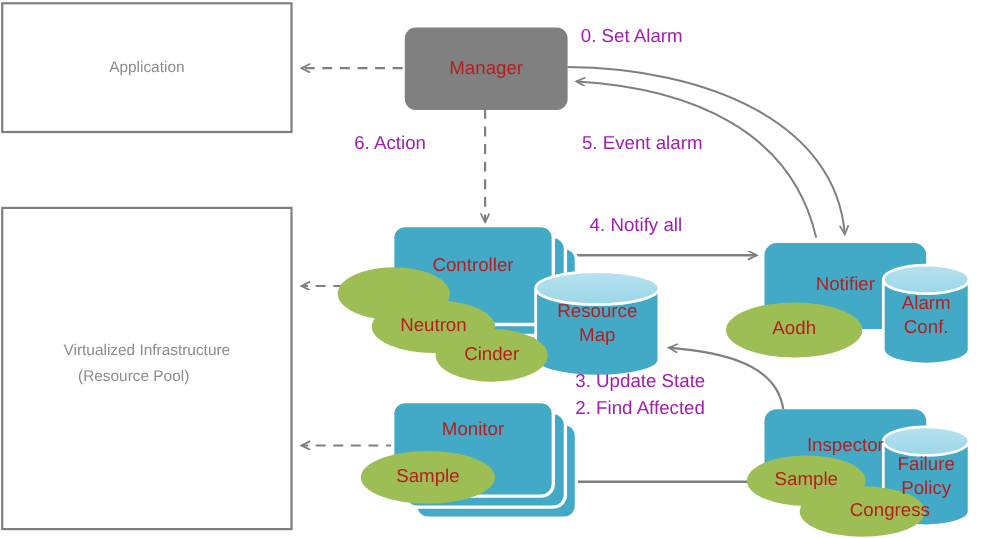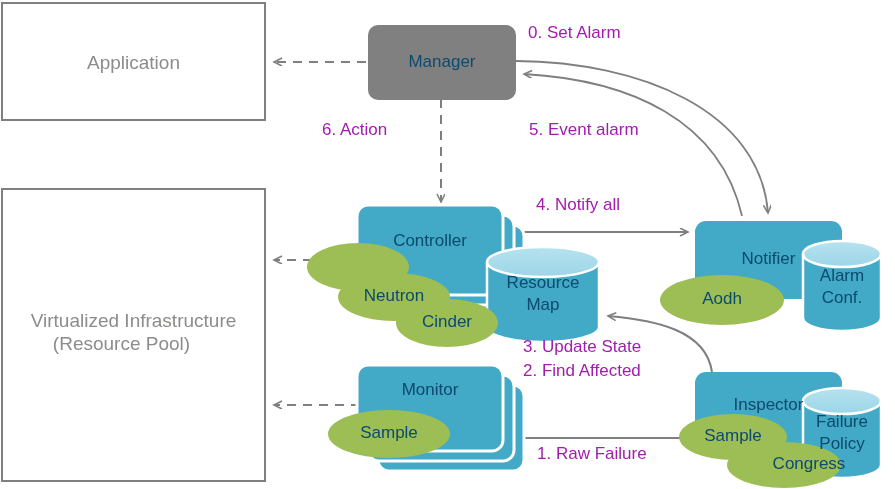--- a/index.html
+++ b/index.html
@@ -1,21 +1,21 @@
 <!DOCTYPE html>
 <html><head>
 <meta charset="utf-8">
 <style>
   html,body{margin:0;padding:0;background:#ffffff;}
   body{font-family:"Liberation Sans", sans-serif;}
   #stage{position:relative;width:895px;height:489px;background:#ffffff;overflow:hidden;}
   #stage svg{position:absolute;left:0;top:0;width:895px;height:489px;}
   .lbl{position:absolute;color:#a21caf;font-size:17px;white-space:nowrap;}
-  .boxlabel{position:absolute;color:#0c4a6e;font-size:17px;white-space:nowrap;text-align:center;}
-  .plainlabel{position:absolute;color:#8c8c8a;font-size:19px;white-space:nowrap;text-align:center;}
+  .boxlabel{position:absolute;color:#b91c1c;font-size:17px;white-space:nowrap;text-align:center;}
+  .plainlabel{position:absolute;color:#8c8c8a;font-size:14px;white-space:nowrap;text-align:center;}
 </style>
 </head>
 <body>
 
 <div id="stage">
 
   <svg viewBox="0 0 895 489">
     <defs>
       <marker id="arrOpen" markerWidth="12" markerHeight="12" refX="9" refY="4" orient="auto" markerUnits="userSpaceOnUse">
         <path d="M1,0 L9,4 L1,8" fill="none" stroke="#7f7f7f" stroke-width="1.6"></path>
@@ -119,15 +119,14 @@
   <div class="boxlabel" style="left:328px;top:423px;width:122px;">Sample</div>
   <div class="boxlabel" style="left:679px;top:426px;width:108px;">Sample</div>
   <div class="boxlabel" style="left:752px;top:454px;width:114px;">Congress</div>
 
   <div class="lbl" style="left:528px;top:23px;">0. Set Alarm</div>
   <div class="lbl" style="left:529px;top:120px;">5. Event alarm</div>
   <div class="lbl" style="left:322px;top:120px;">6. Action</div>
   <div class="lbl" style="left:536px;top:195px;">4. Notify all</div>
   <div class="lbl" style="left:523px;top:337px;">3. Update State</div>
   <div class="lbl" style="left:523px;top:361px;">2. Find Affected</div>
-  <div class="lbl" style="left:537px;top:444px;">1. Raw Failure</div>
 
 </div>
 
 </body></html>

